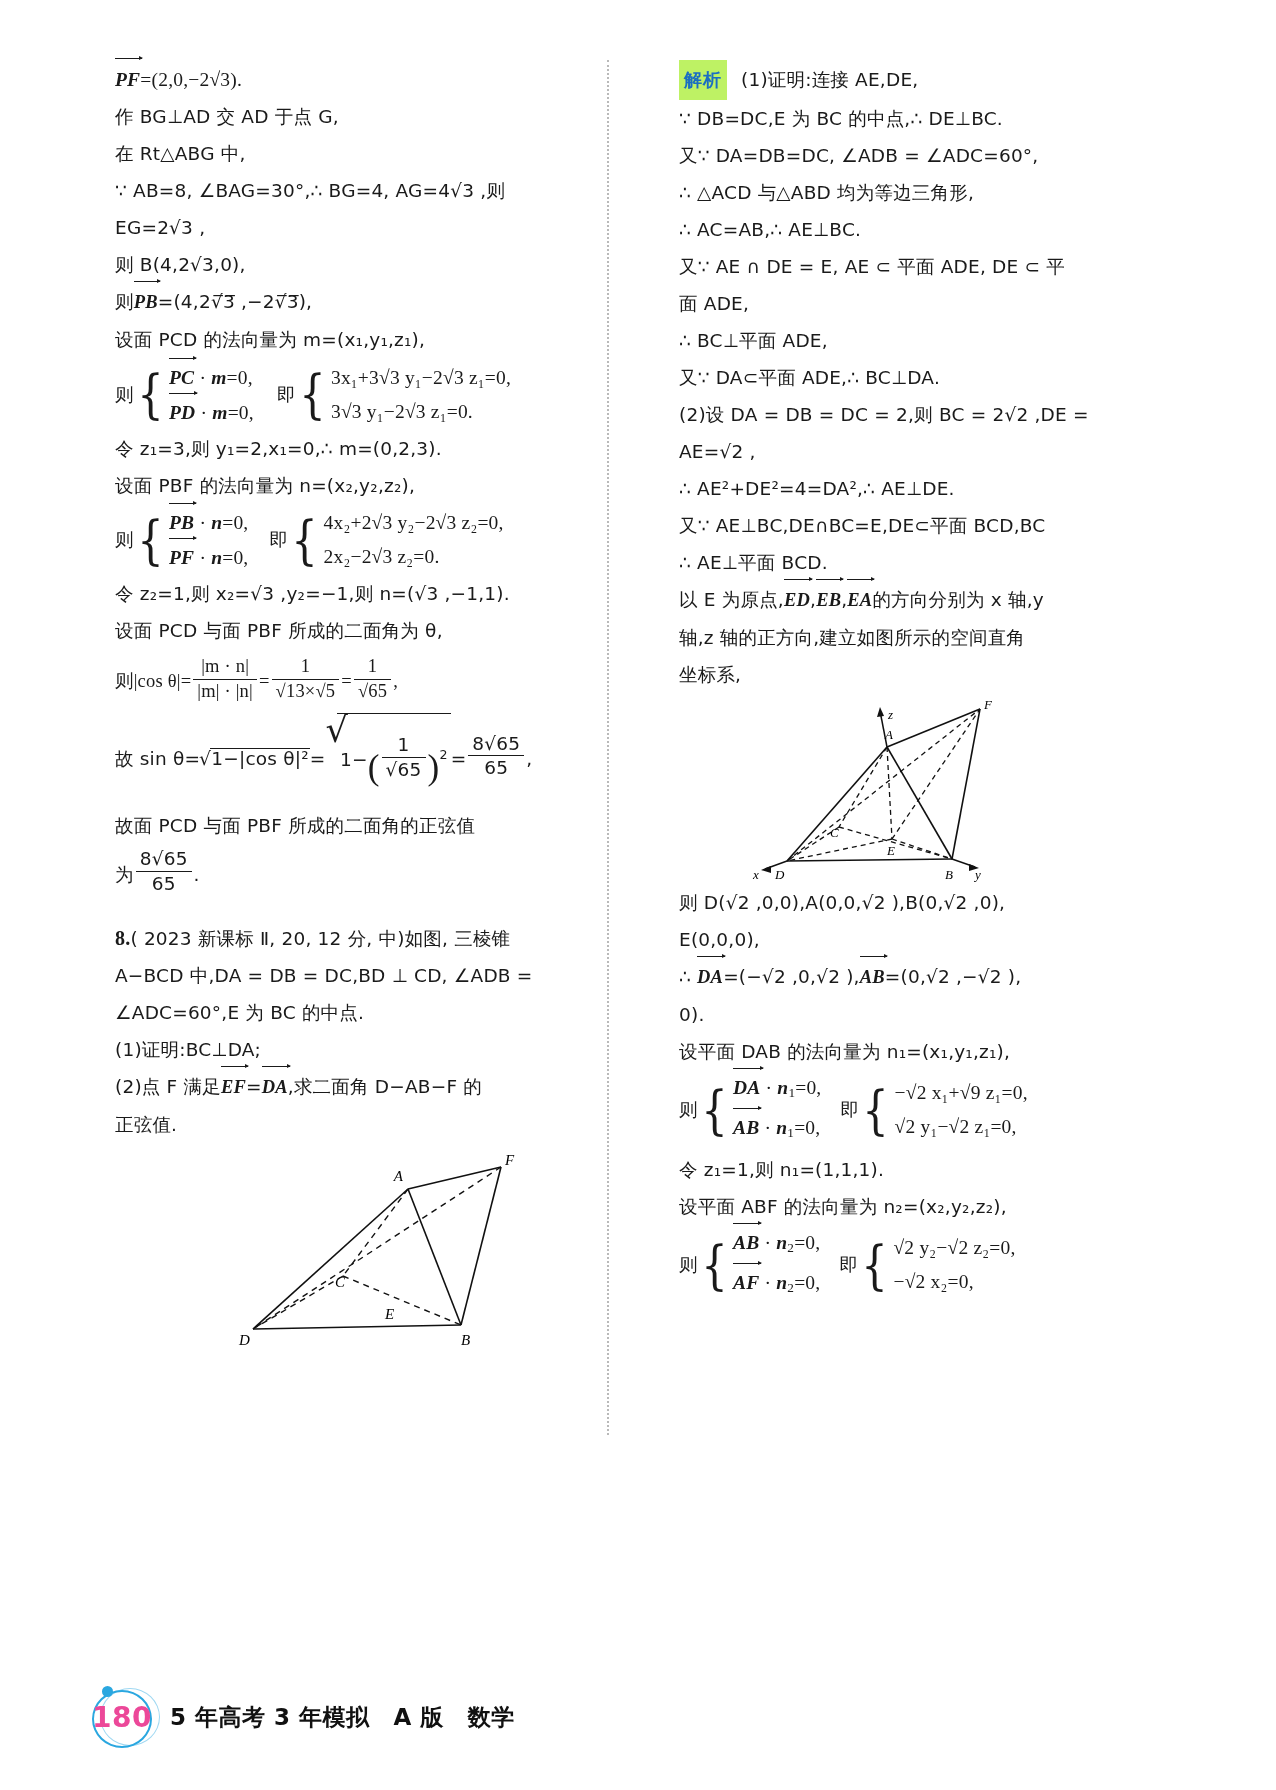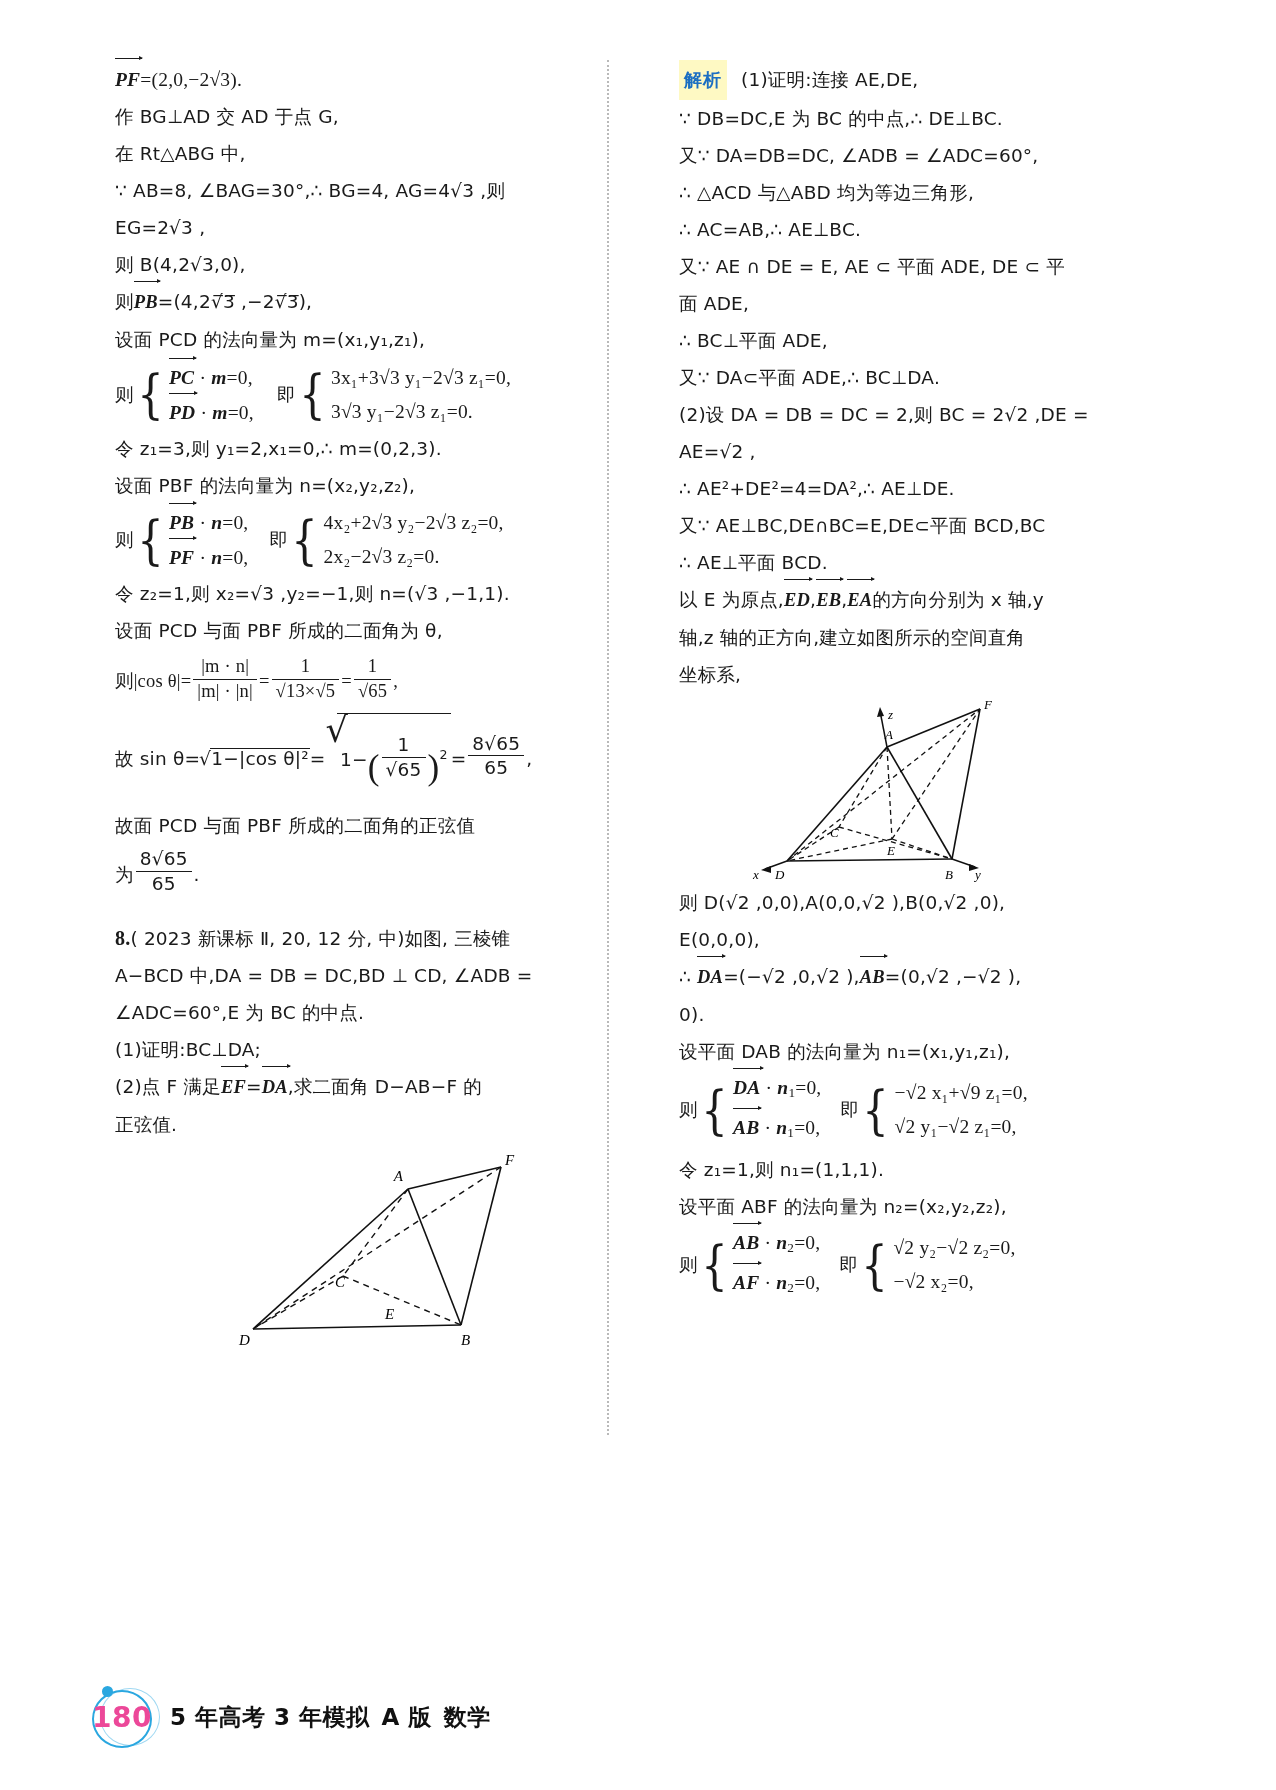--- a/index.html
+++ b/index.html
@@ -87,21 +87,21 @@
   
   .bigsqrt{display:inline-block;position:relative;padding-left:0.62em;vertical-align:middle;}
   .bigsqrt::before{content:"\221A";position:absolute;left:0;top:0.06em;font-size:1.9em;line-height:0.86;}
   .bigsqrt > .inner{border-top:1.2px solid #1a1a1a;padding:2px 3px 0;display:inline-block;}
 
   .paren-big{font-size:1.9em;vertical-align:-0.36em;font-family:"Liberation Serif",serif;}
 
   
   .jiexi{
     display:inline-block;
-    background:#fef9c3;
+    background:#bef264;
     color:#1b6ec2;
     font-family:"DejaVu Sans","Liberation Sans",sans-serif;
     font-weight:bold;
     font-size:18px;
     padding:1px 5px 2px;
     margin-right:14px;
     letter-spacing:1px;
   }
 
   .qnum{font-weight:bold;font-size:20px;font-family:"Liberation Serif",serif;}
@@ -135,21 +135,21 @@
     position:absolute;left:0;top:13px;width:64px;
     text-align:right;color:#ec4899;
     font-family:"DejaVu Sans","Liberation Sans",sans-serif;
     font-weight:bold;font-size:28px;letter-spacing:0.5px;
   }
   .footertext{
     margin-left:8px;
     font-family:"DejaVu Sans","Liberation Sans",sans-serif;
     font-weight:bold;font-size:23px;color:#111;
     letter-spacing:0.5px;
-    display:flex;align-items:baseline;gap:12px;
+    display:flex;align-items:baseline;gap:24px;
   }
 </style>
 </head>
 <body>
 
 <div class="page">
 
   <div class="cols">
 
     <div class="col col-left">

